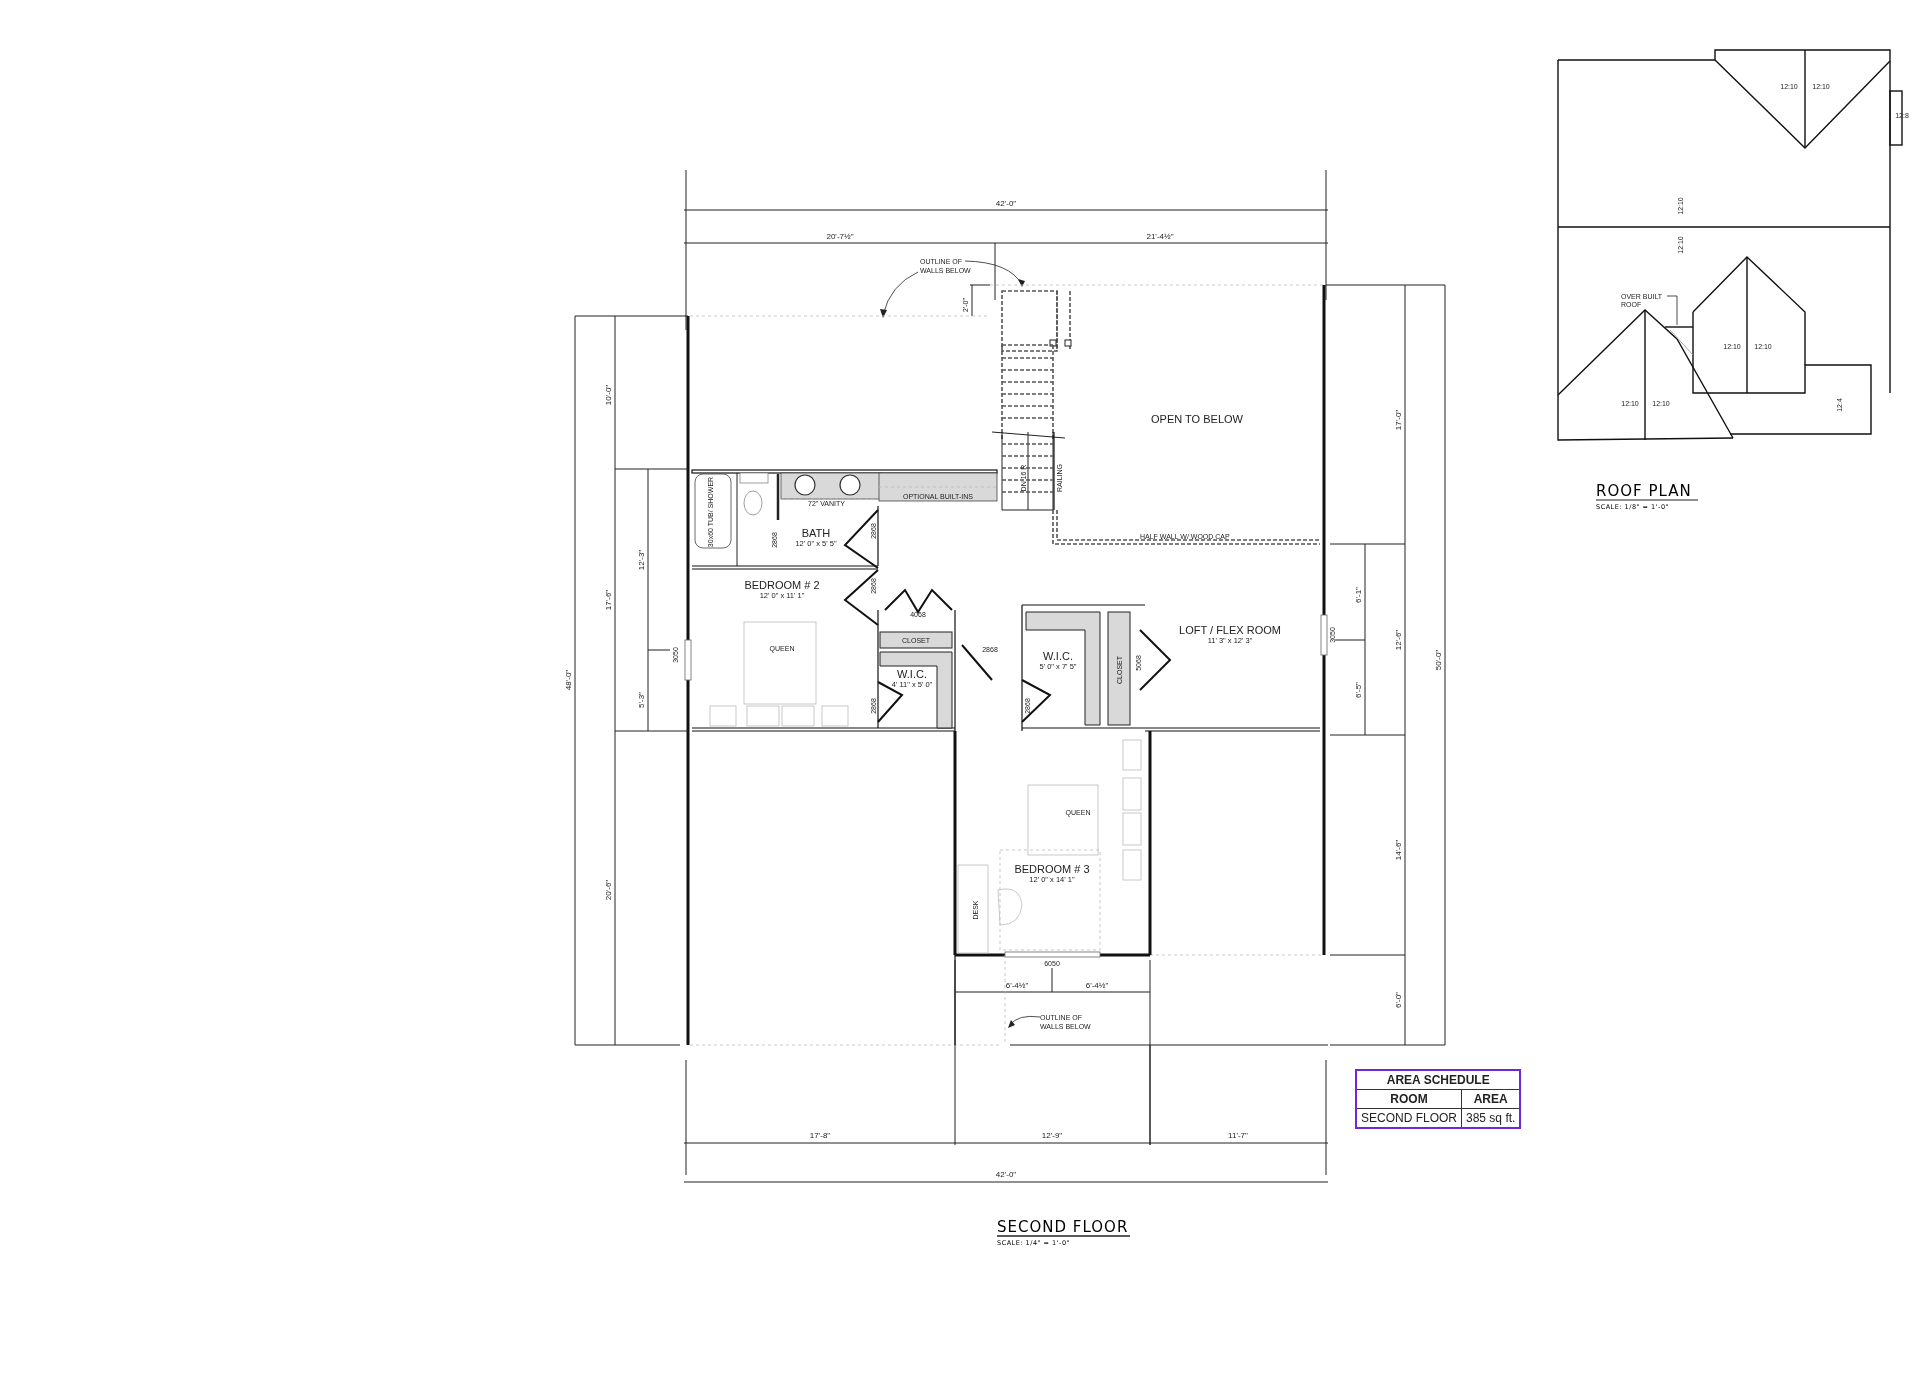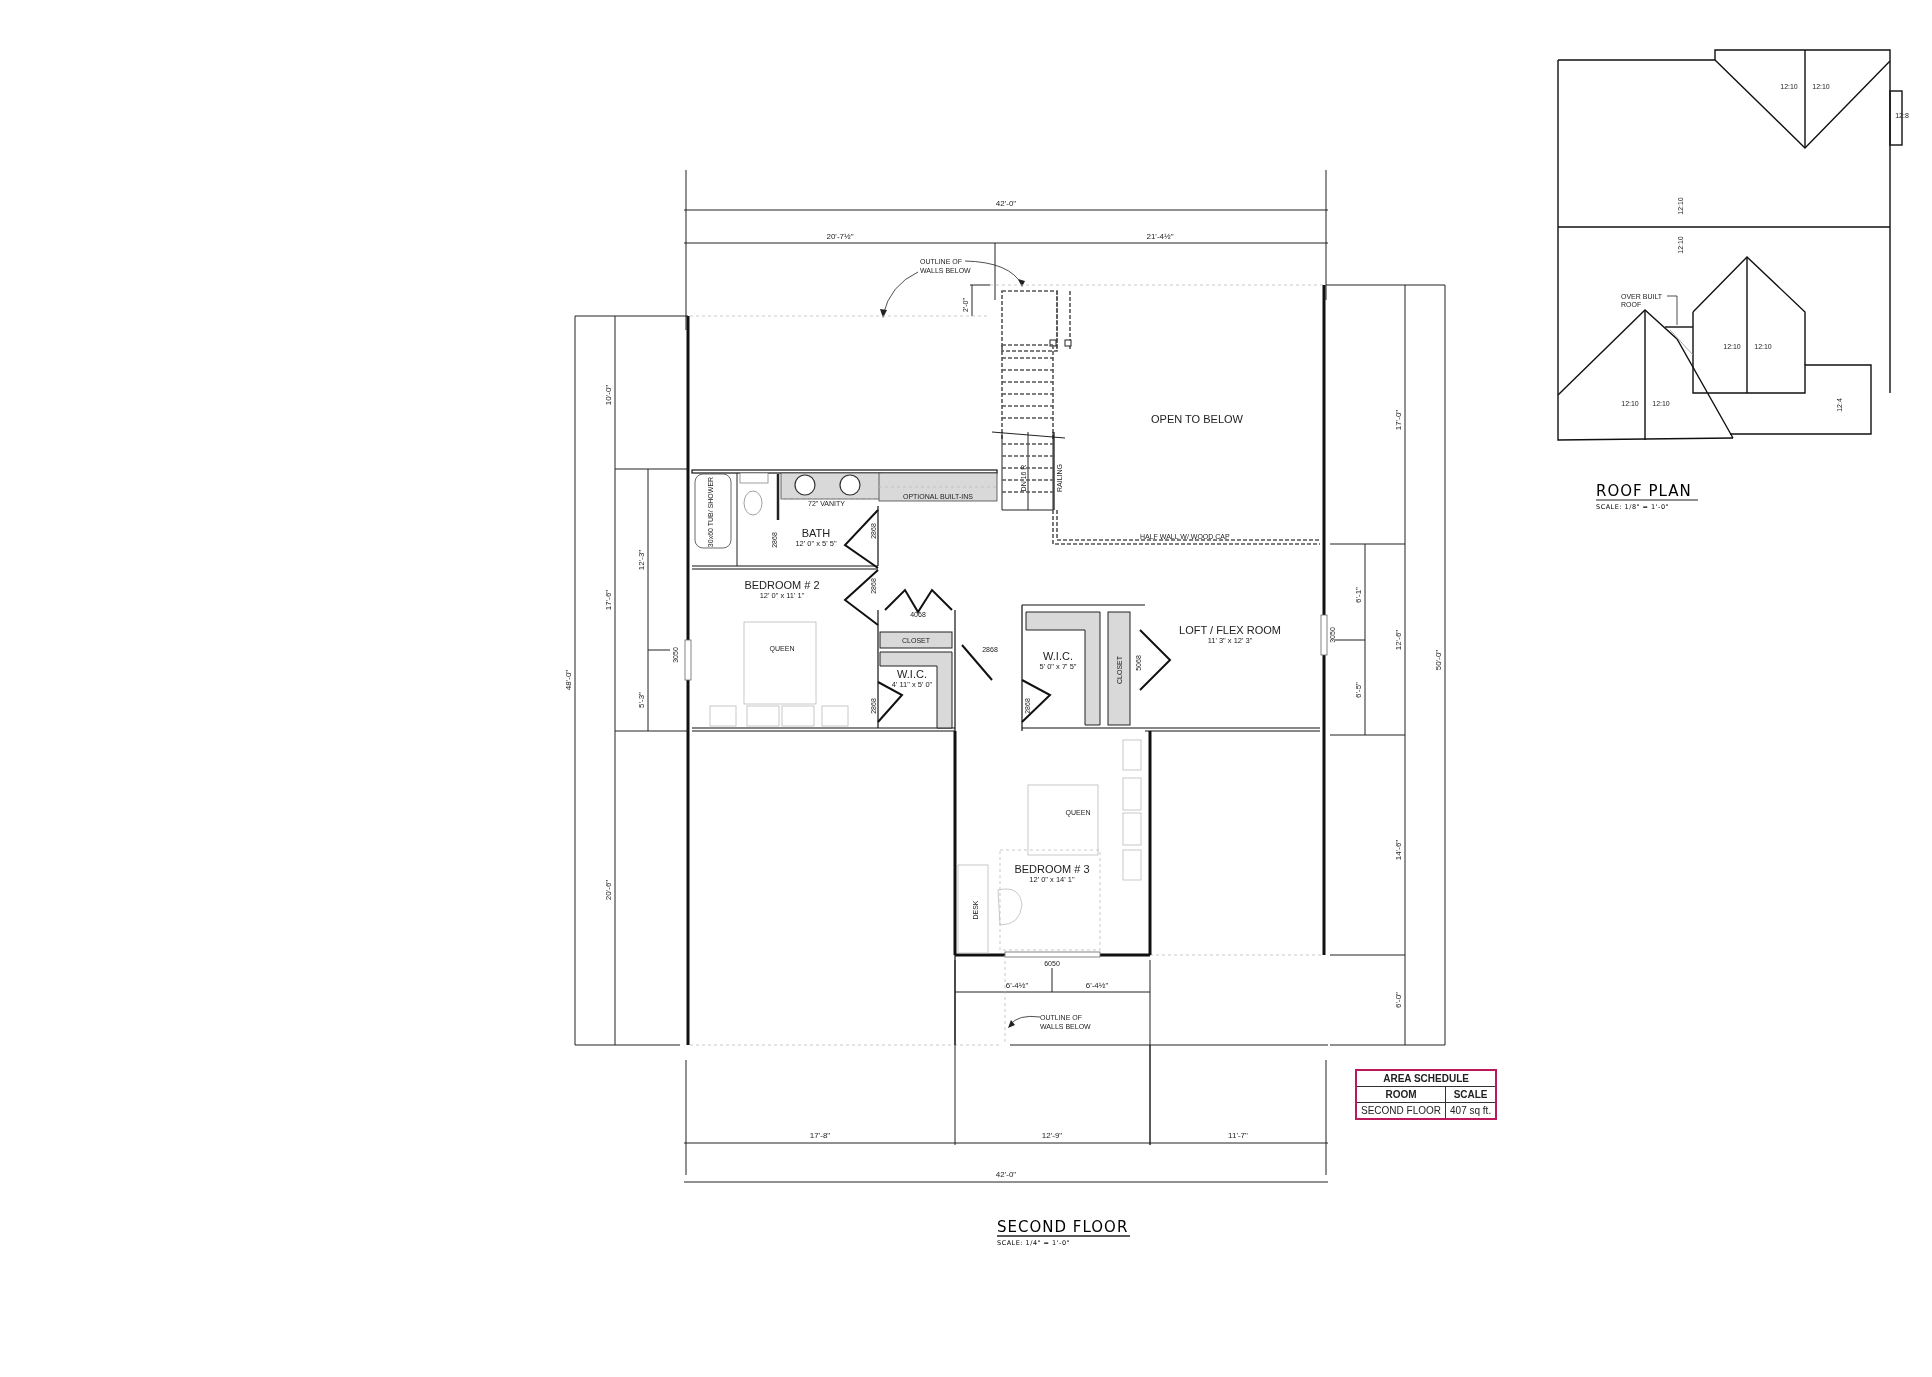--- a/index.html
+++ b/index.html
@@ -18,21 +18,21 @@
   .thin { stroke:#222; stroke-width:1; fill:none; }
   .dline { stroke:#222; stroke-width:1; }
   .dash { stroke:#555; stroke-width:1.6; stroke-dasharray:4 2; fill:none; }
   .faint { stroke:#bbb; stroke-width:0.8; stroke-dasharray:3 3; fill:none; }
   .furn { stroke:#bbb; stroke-width:0.8; fill:none; }
   .gray { fill:#d9d9d9; stroke:#222; stroke-width:1; }
   .door { stroke:#111; stroke-width:2; fill:none; }
   .arc { stroke:#222; stroke-width:0.8; fill:none; }
   .roof { stroke:#111; stroke-width:1.4; fill:none; }
   table.area { position:absolute; left:1355px; top:1069px; border-collapse:collapse;
-               border:2px solid #be185d; font-family:"Liberation Sans", sans-serif; font-size:10px; }
+               border:2px solid #6d28d9; font-family:"Liberation Sans", sans-serif; font-size:12px; }
   table.area td, table.area th { border:1px solid #333; padding:2px 4px; text-align:center; }
   table.area th { font-weight:bold; }
 </style>
 </head>
 <body>
 
 <svg width="1932" height="1377" viewBox="0 0 1932 1377">
 
   <g>
 
@@ -310,20 +310,20 @@
   </g>
 </svg>
 
 <table class="area">
   <tbody>
       <tr>
         <th colspan="2">AREA SCHEDULE</th>
       </tr>
   <tr>
     <th>ROOM</th>
-    <th>SCALE</th>
+    <th>AREA</th>
   </tr>
   <tr>
     <td>SECOND FLOOR</td>
-    <td>407 sq ft.</td>
+    <td>385 sq ft.</td>
   </tr>
 </tbody>
   </table>
 
 </body></html>

